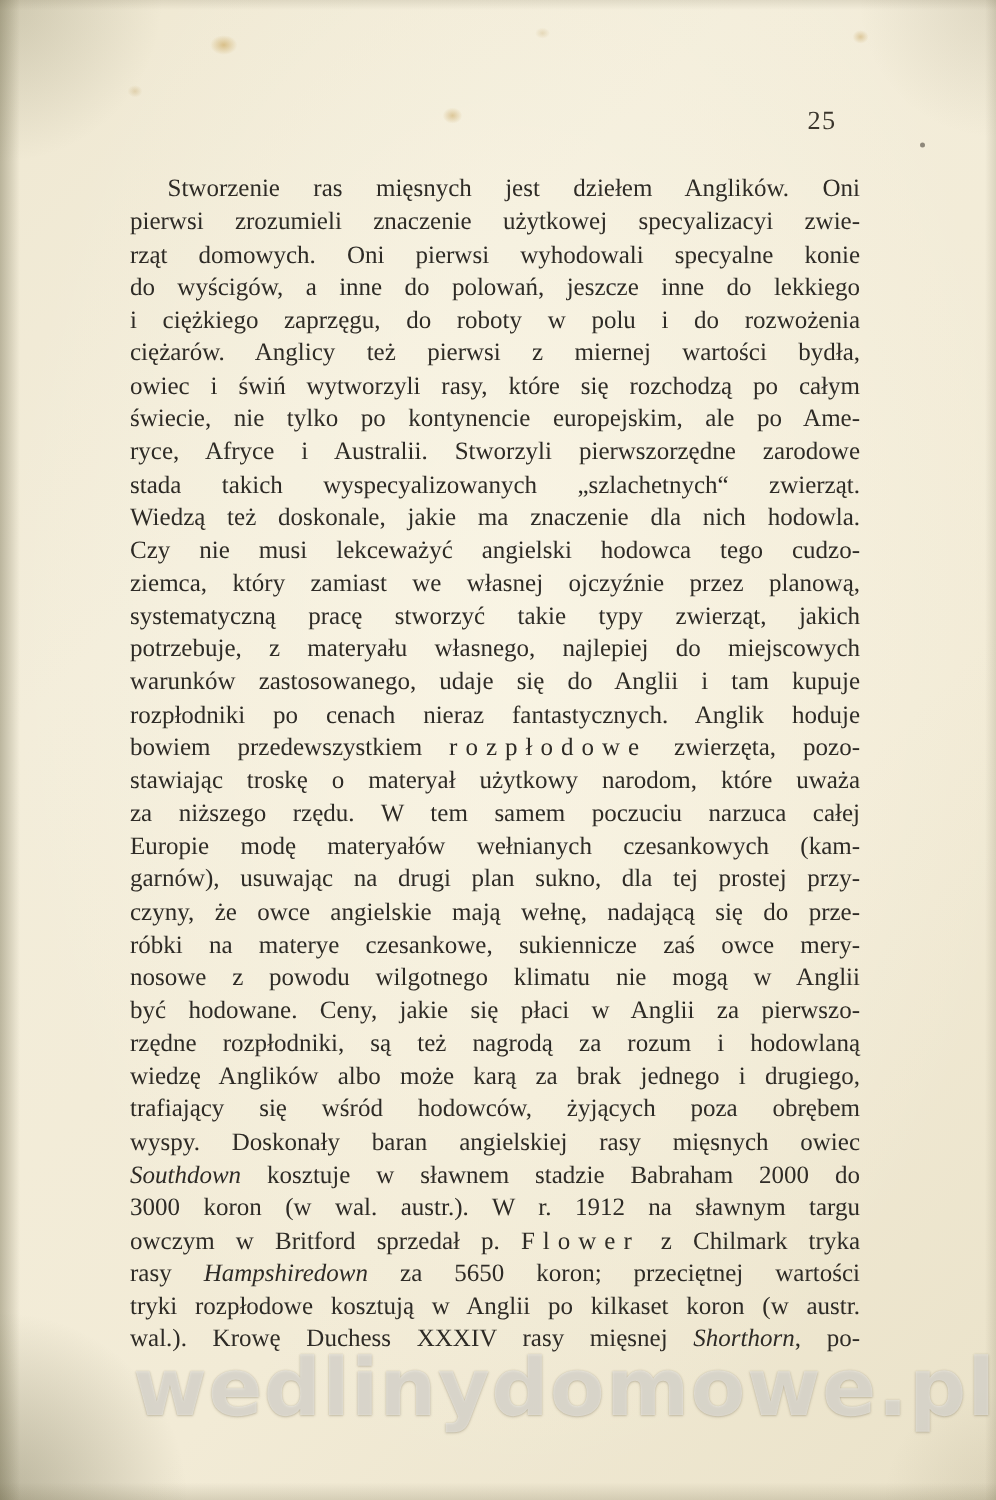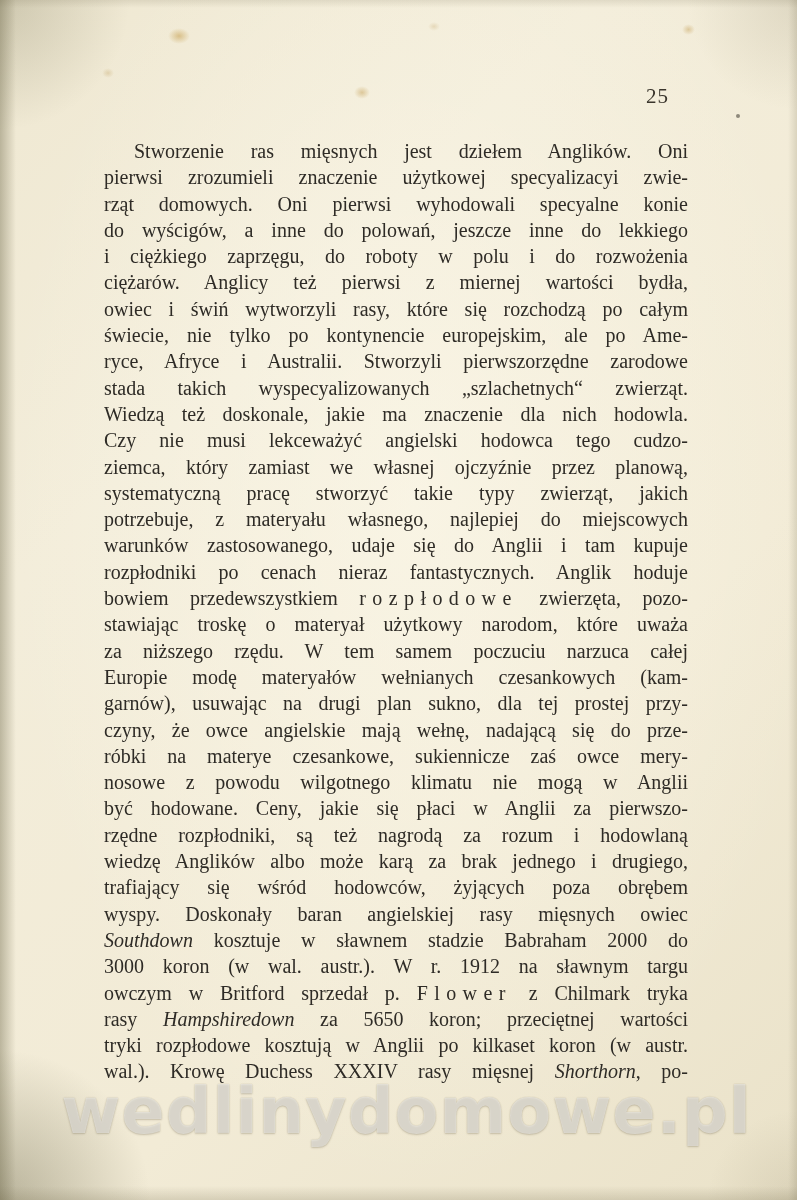--- a/index.html
+++ b/index.html
@@ -50,21 +50,21 @@
   .line {
     text-align: justify;
     text-align-last: justify;
     text-justify: inter-word;
   }
   .line.indent { padding-left: 30px; }
   .italic { font-style: italic; }
   .spaced { letter-spacing: 0.32em; }
   .watermark {
     position: absolute; left: 16px; right: 0; top: 1074px;
-    text-align: center; z-index: 6;
+    text-align: right; z-index: 6;
     font-family: "DejaVu Sans", sans-serif;
     font-weight: bold;
     font-size: 64px;
     letter-spacing: 1px;
     color: rgba(255,255,255,0.55);
     text-shadow: 0 1px 2px rgba(110,100,75,0.30), 0 0 1px rgba(110,100,75,0.35);
     pointer-events: none;
   }
 </style>
 </head>

